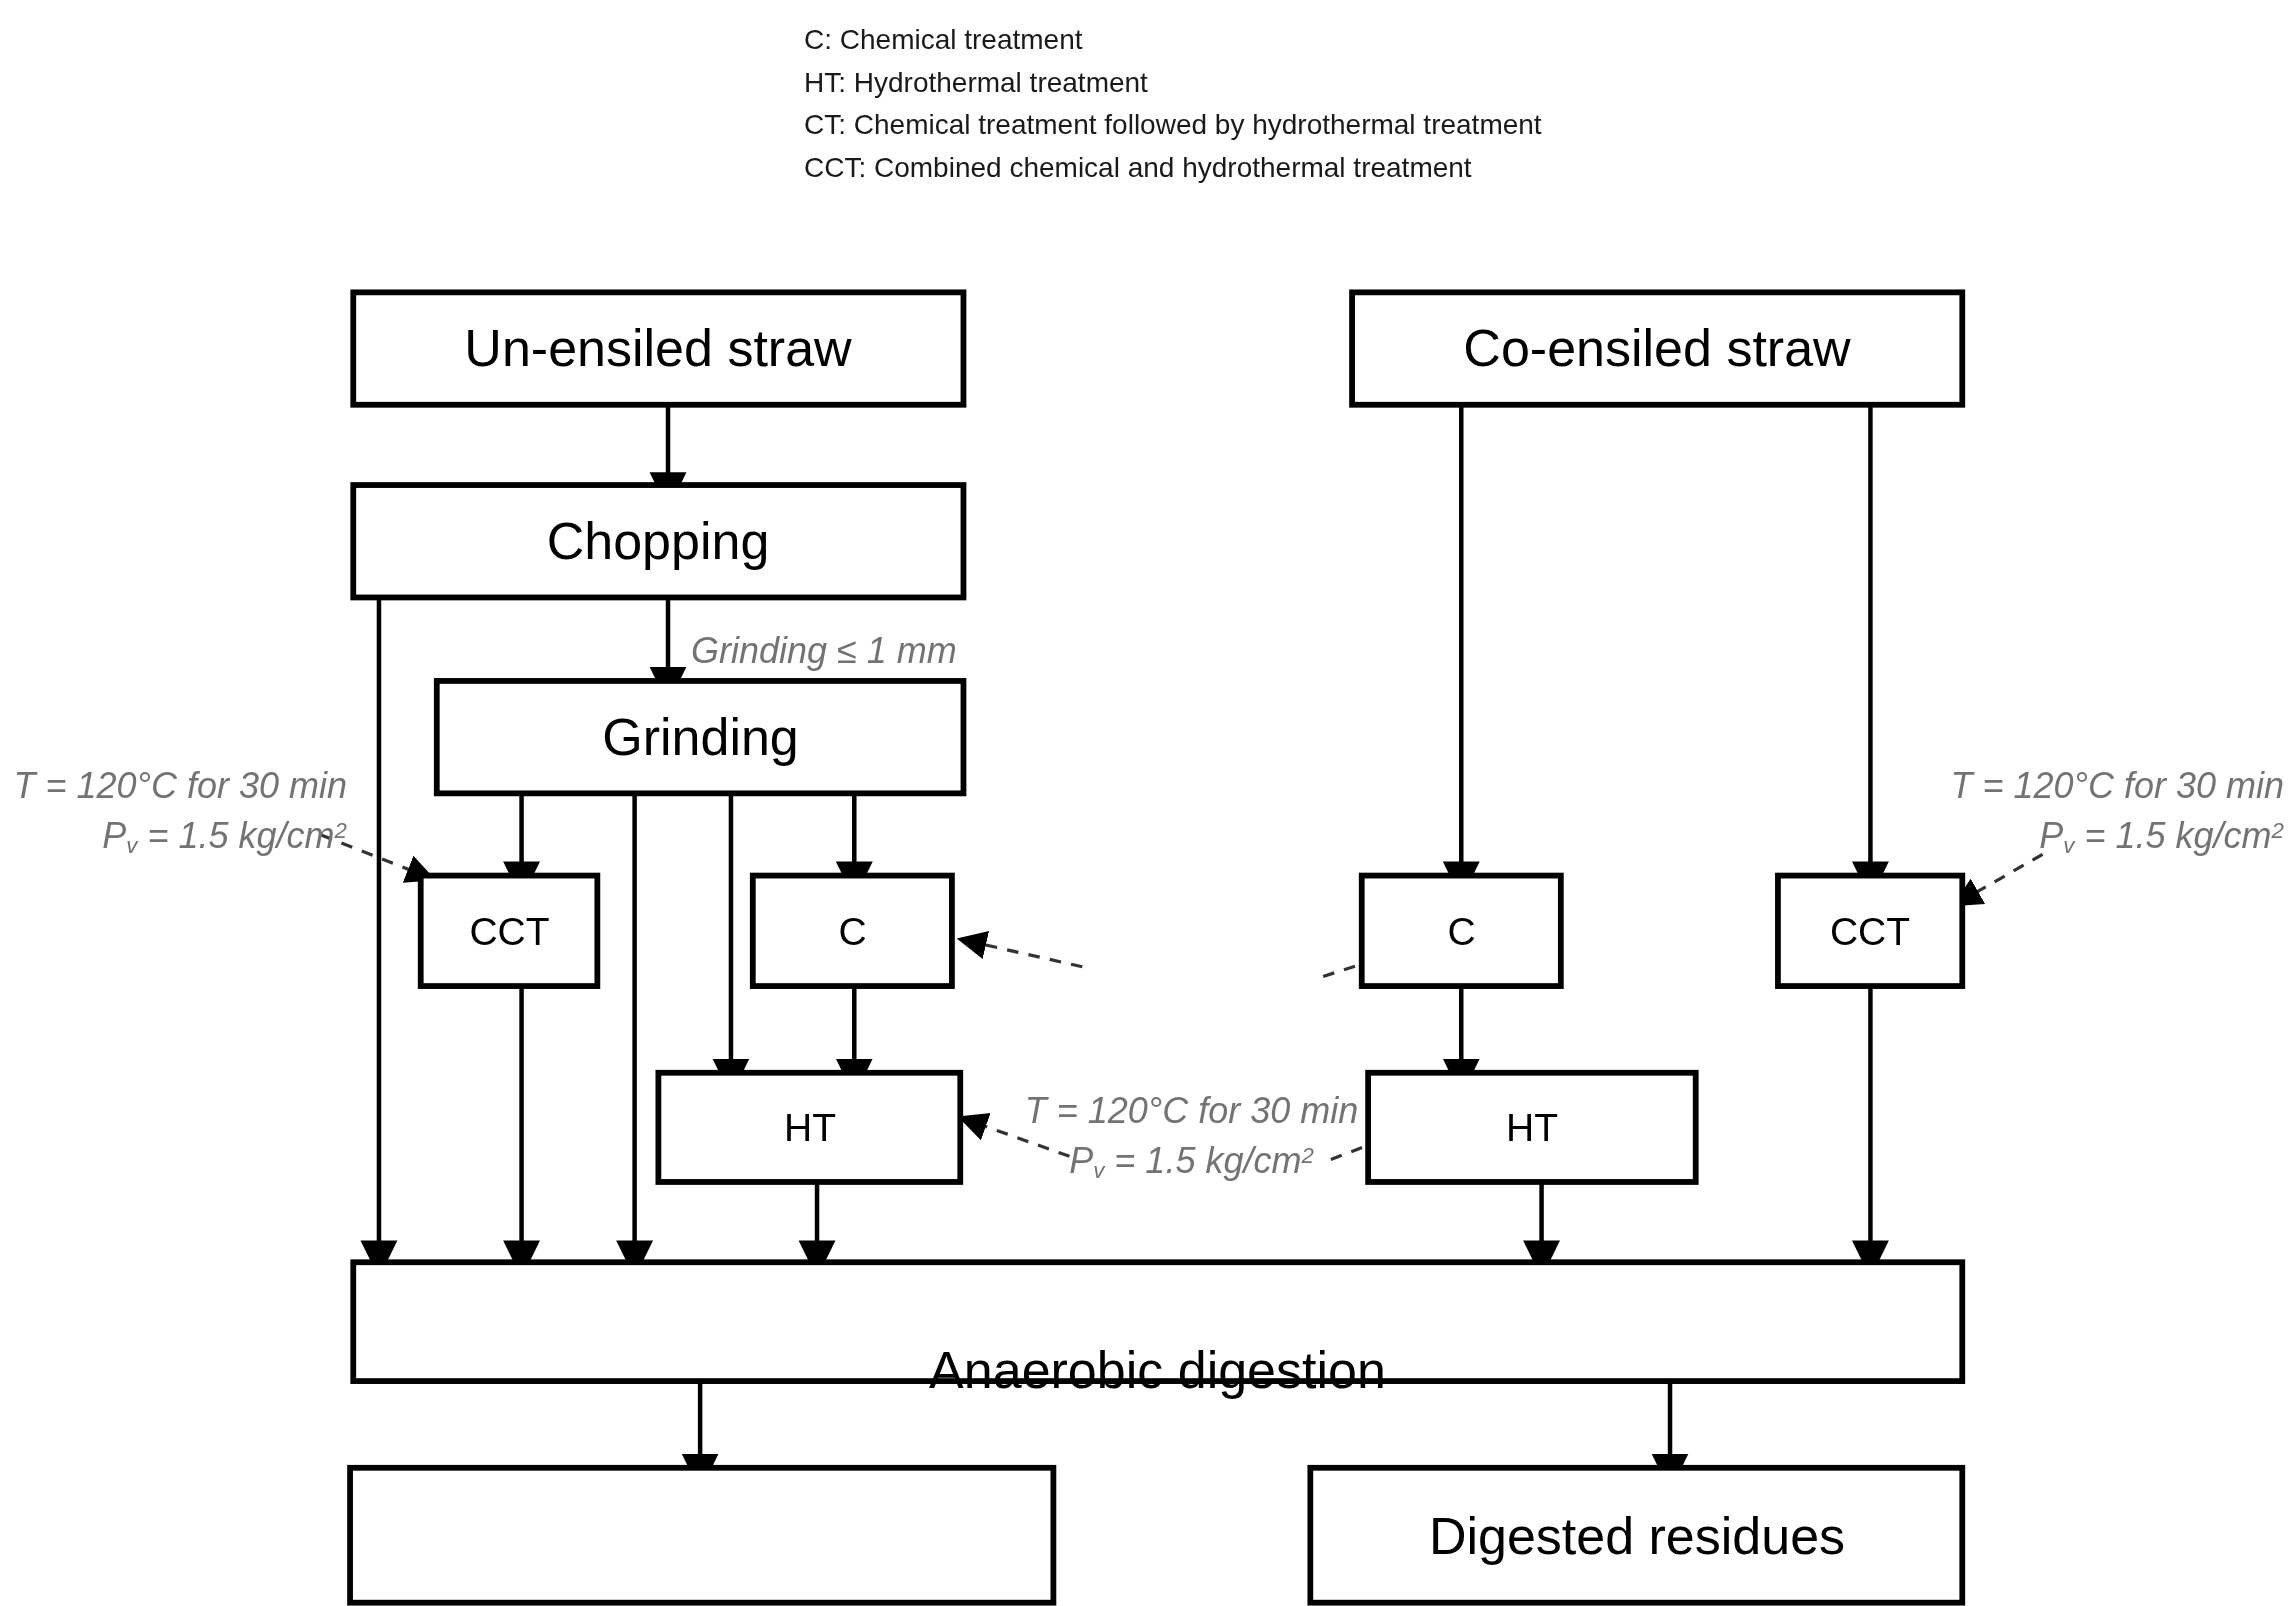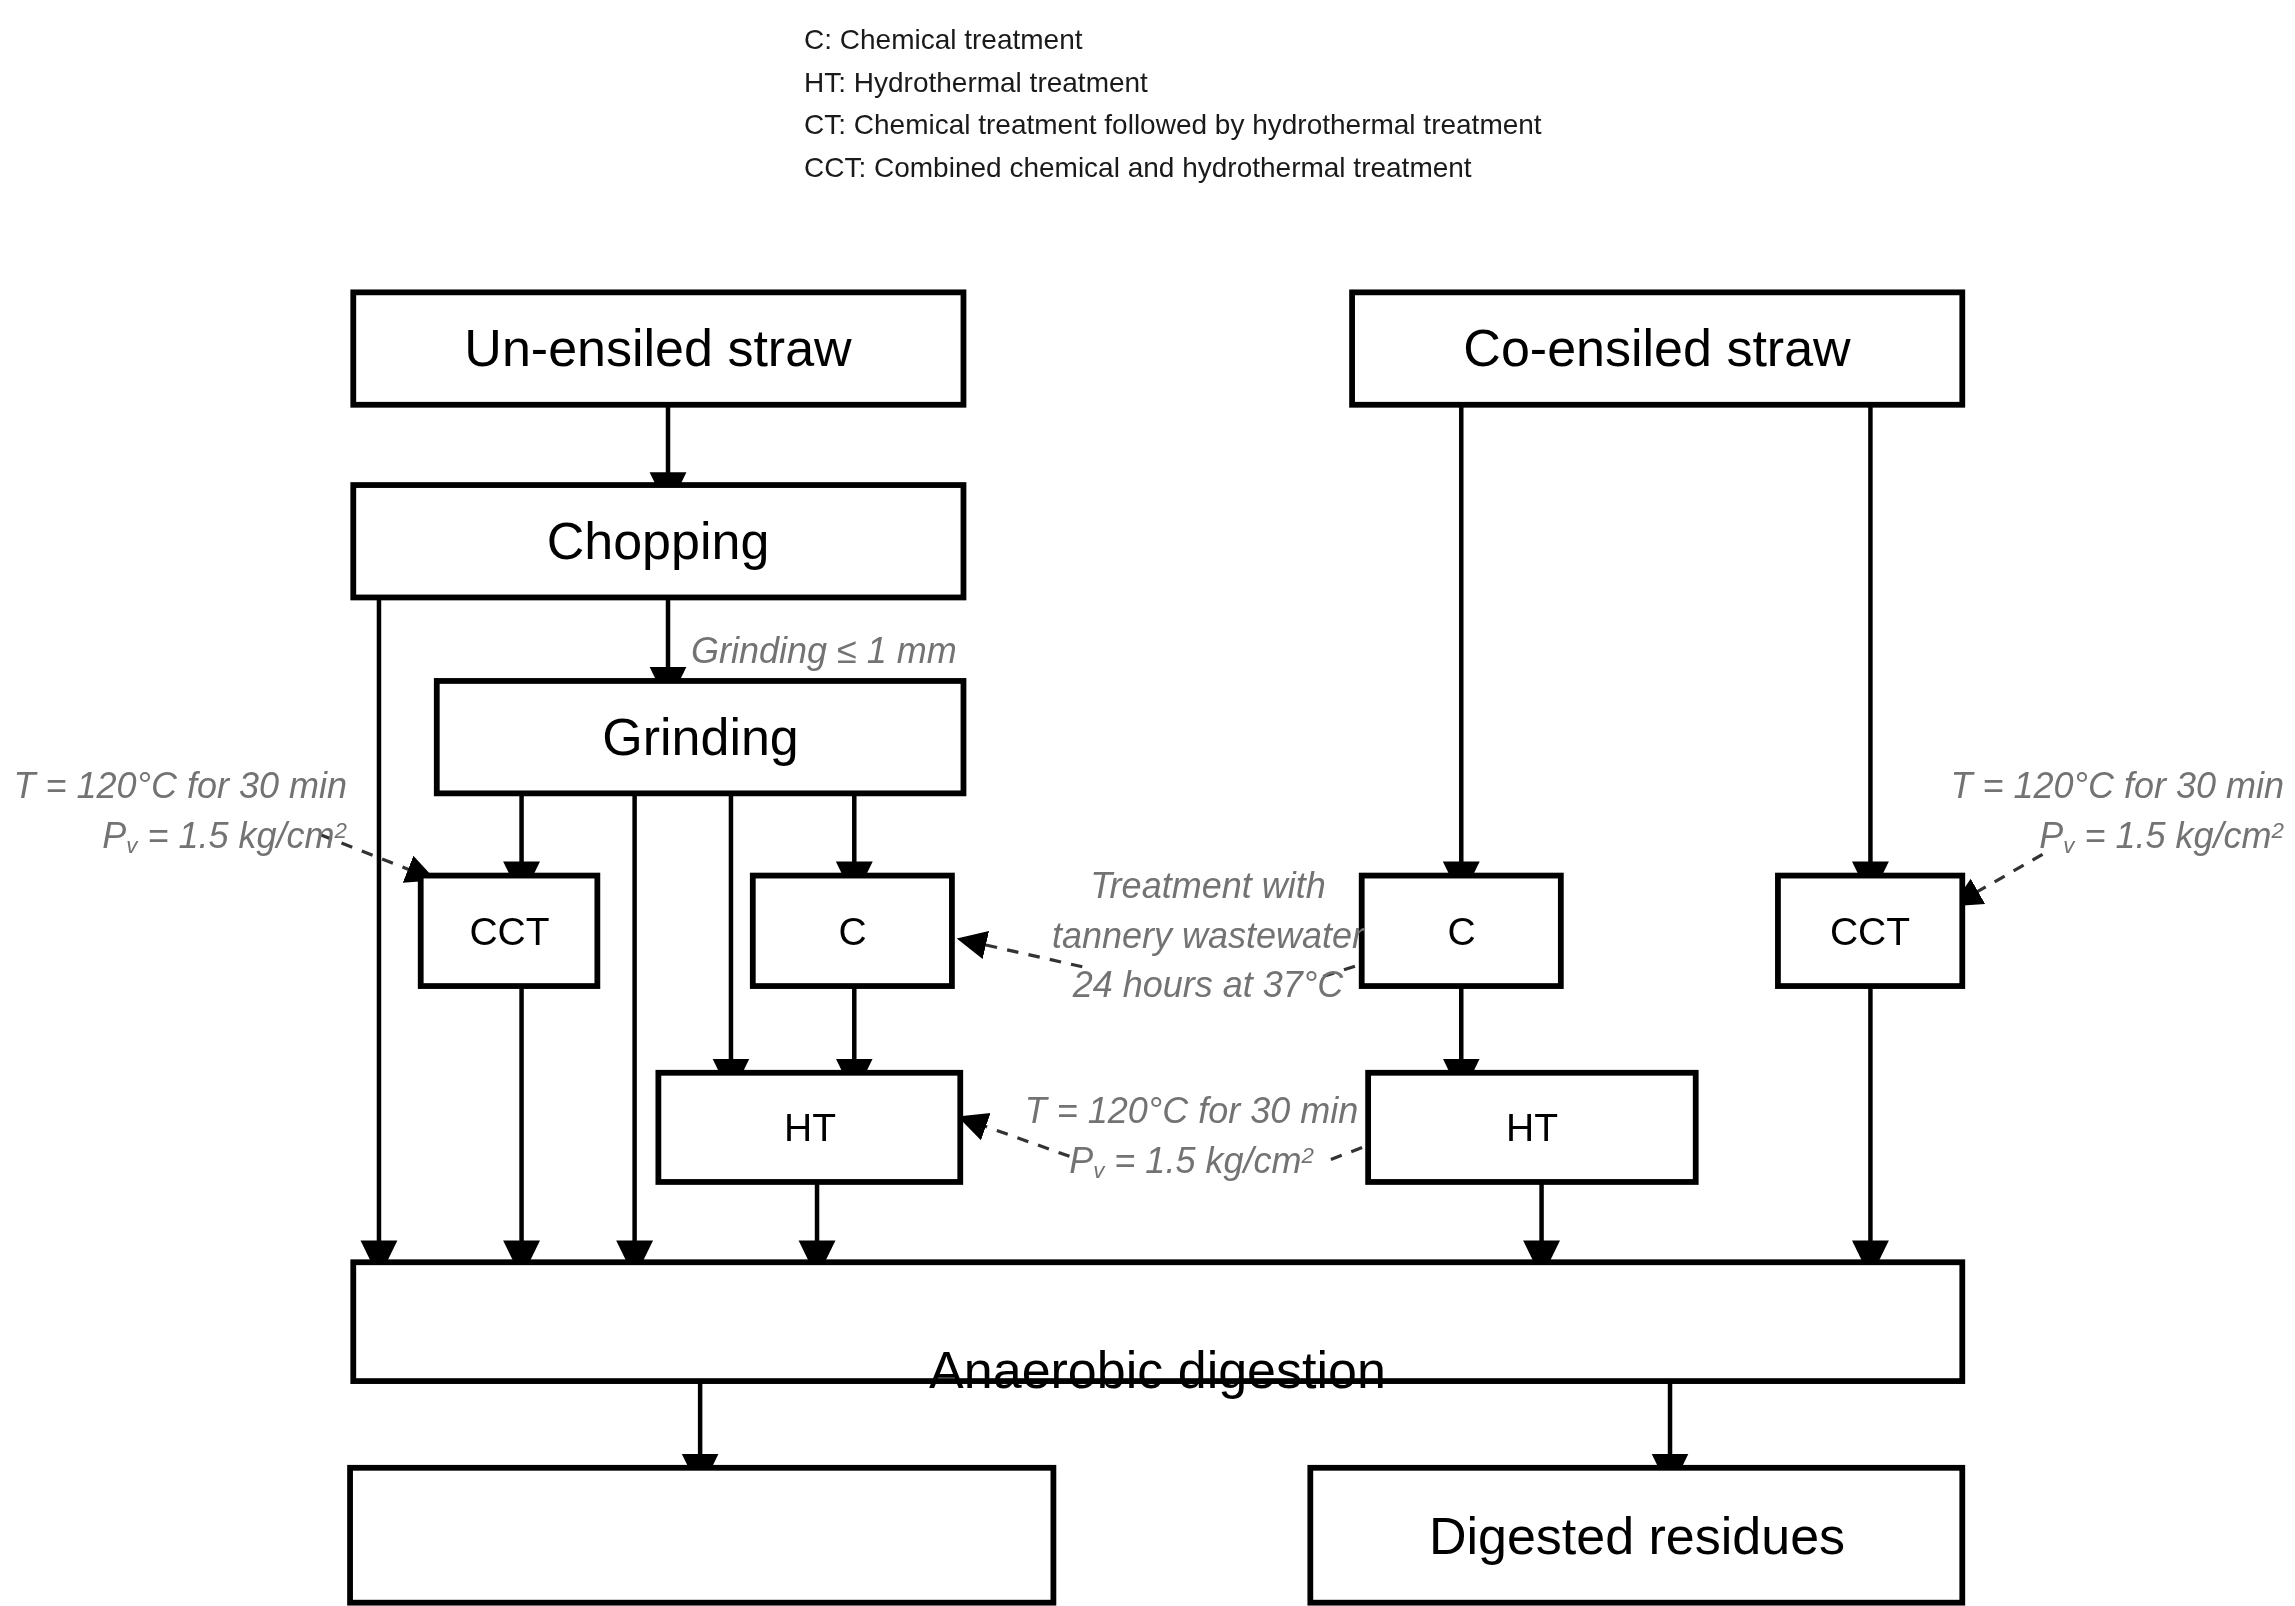--- a/index.html
+++ b/index.html
@@ -118,25 +118,20 @@
   <div class="ann r" style="left:13px;top:761px;width:334px;">
     <div>T = 120°C for 30 min</div>
     <div><span>P</span><sub>v</sub><span> = 1.5 kg/cm</span><sup>2</sup></div>
   </div>
 
   <div class="ann r" style="left:1934px;top:761px;width:350px;">
     <div>T = 120°C for 30 min</div>
     <div><span>P</span><sub>v</sub><span> = 1.5 kg/cm</span><sup>2</sup></div>
   </div>
 
-  <div class="ann c" style="left:1028px;top:861px;width:360px;">
-    <div>Treatment with</div>
-    <div>tannery wastewater</div>
-    <div>24 hours at 37°C</div>
-  </div>
 
   <div class="ann c" style="left:1002px;top:1086px;width:379px;">
     <div>T = 120°C for 30 min</div>
     <div><span>P</span><sub>v</sub><span> = 1.5 kg/cm</span><sup>2</sup></div>
   </div>
 
 </div>
 
 
 </body></html>

